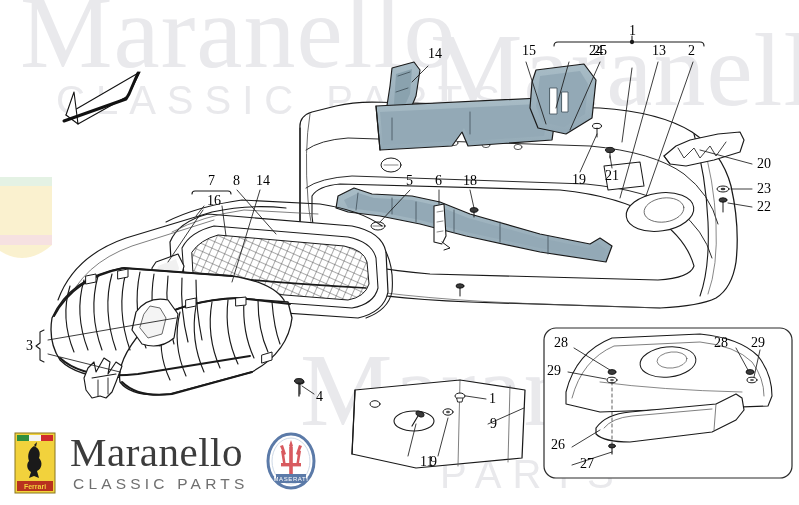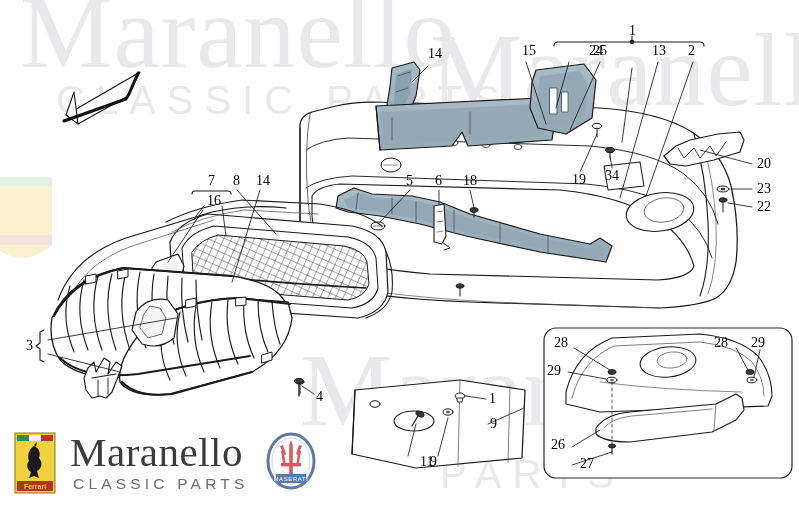--- a/index.html
+++ b/index.html
@@ -426,21 +426,21 @@
     <div class="lbl" style="left:420px;top:455px;">11</div>
     <div class="lbl" style="left:430px;top:455px;">9</div>
     <div class="lbl" style="left:652px;top:44px;">13</div>
     <div class="lbl" style="left:428px;top:47px;">14</div>
     <div class="lbl" style="left:522px;top:44px;">15</div>
     <div class="lbl" style="left:179px;top:194px;margin-left:28px;">16</div>
     <div class="lbl" style="left:256px;top:174px;">14</div>
     <div class="lbl" style="left:463px;top:174px;">18</div>
     <div class="lbl" style="left:572px;top:173px;">19</div>
     <div class="lbl" style="left:757px;top:157px;">20</div>
-    <div class="lbl" style="left:605px;top:169px;">34</div>
+    <div class="lbl" style="left:605px;top:169px;">21</div>
     <div class="lbl" style="left:757px;top:200px;">22</div>
     <div class="lbl" style="left:757px;top:182px;">23</div>
     <div class="lbl" style="left:589px;top:44px;">24</div>
     <div class="lbl" style="left:593px;top:44px;">25</div>
 
     <div class="lbl" style="left:554px;top:336px;">28</div>
     <div class="lbl" style="left:547px;top:364px;">29</div>
     <div class="lbl" style="left:714px;top:336px;">28</div>
     <div class="lbl" style="left:751px;top:336px;">29</div>
     <div class="lbl" style="left:551px;top:438px;">26</div>

